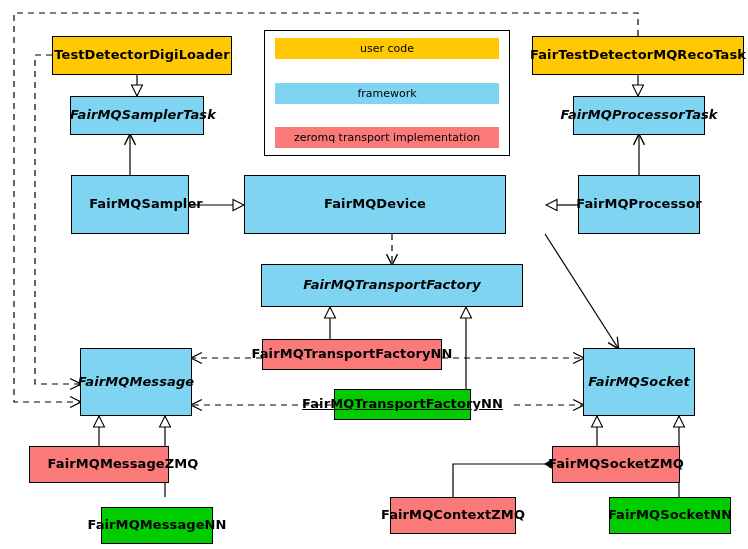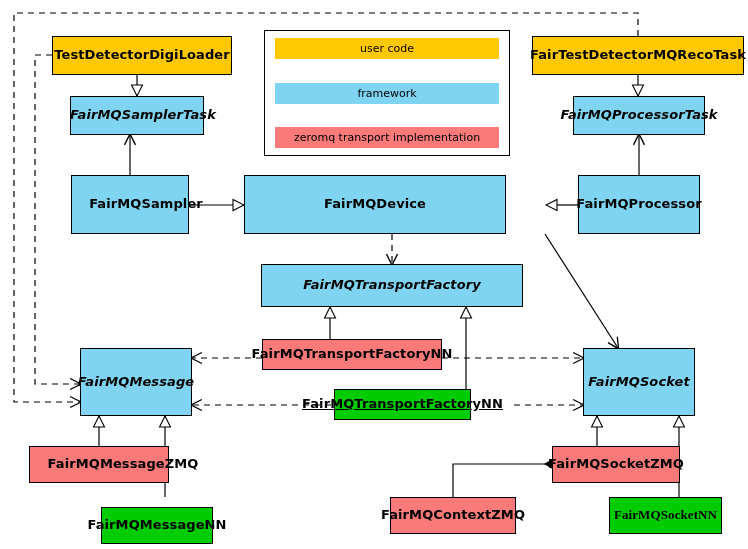--- a/index.html
+++ b/index.html
@@ -200,21 +200,21 @@
   </div>
 
   <div class="node c-nanomsg" style="left:101px;top:507px;width:112px;height:37px;">
     <span>FairMQMessageNN</span>
   </div>
 
   <div class="node c-zeromq" style="left:552px;top:446px;width:128px;height:37px;">
     <span>FairMQSocketZMQ</span>
   </div>
 
-  <div class="node c-nanomsg" style="left:609px;top:497px;width:113px;height:37px;font-family:Liberation Serif, serif;">
+  <div class="node c-nanomsg" style="left:609px;top:497px;width:122px;height:37px;">
     <span>FairMQSocketNN</span>
   </div>
 
   <div class="node c-zeromq" style="left:390px;top:497px;width:126px;height:37px;">
     <span>FairMQContextZMQ</span>
   </div>
 
 </div>
 
 </body></html>

